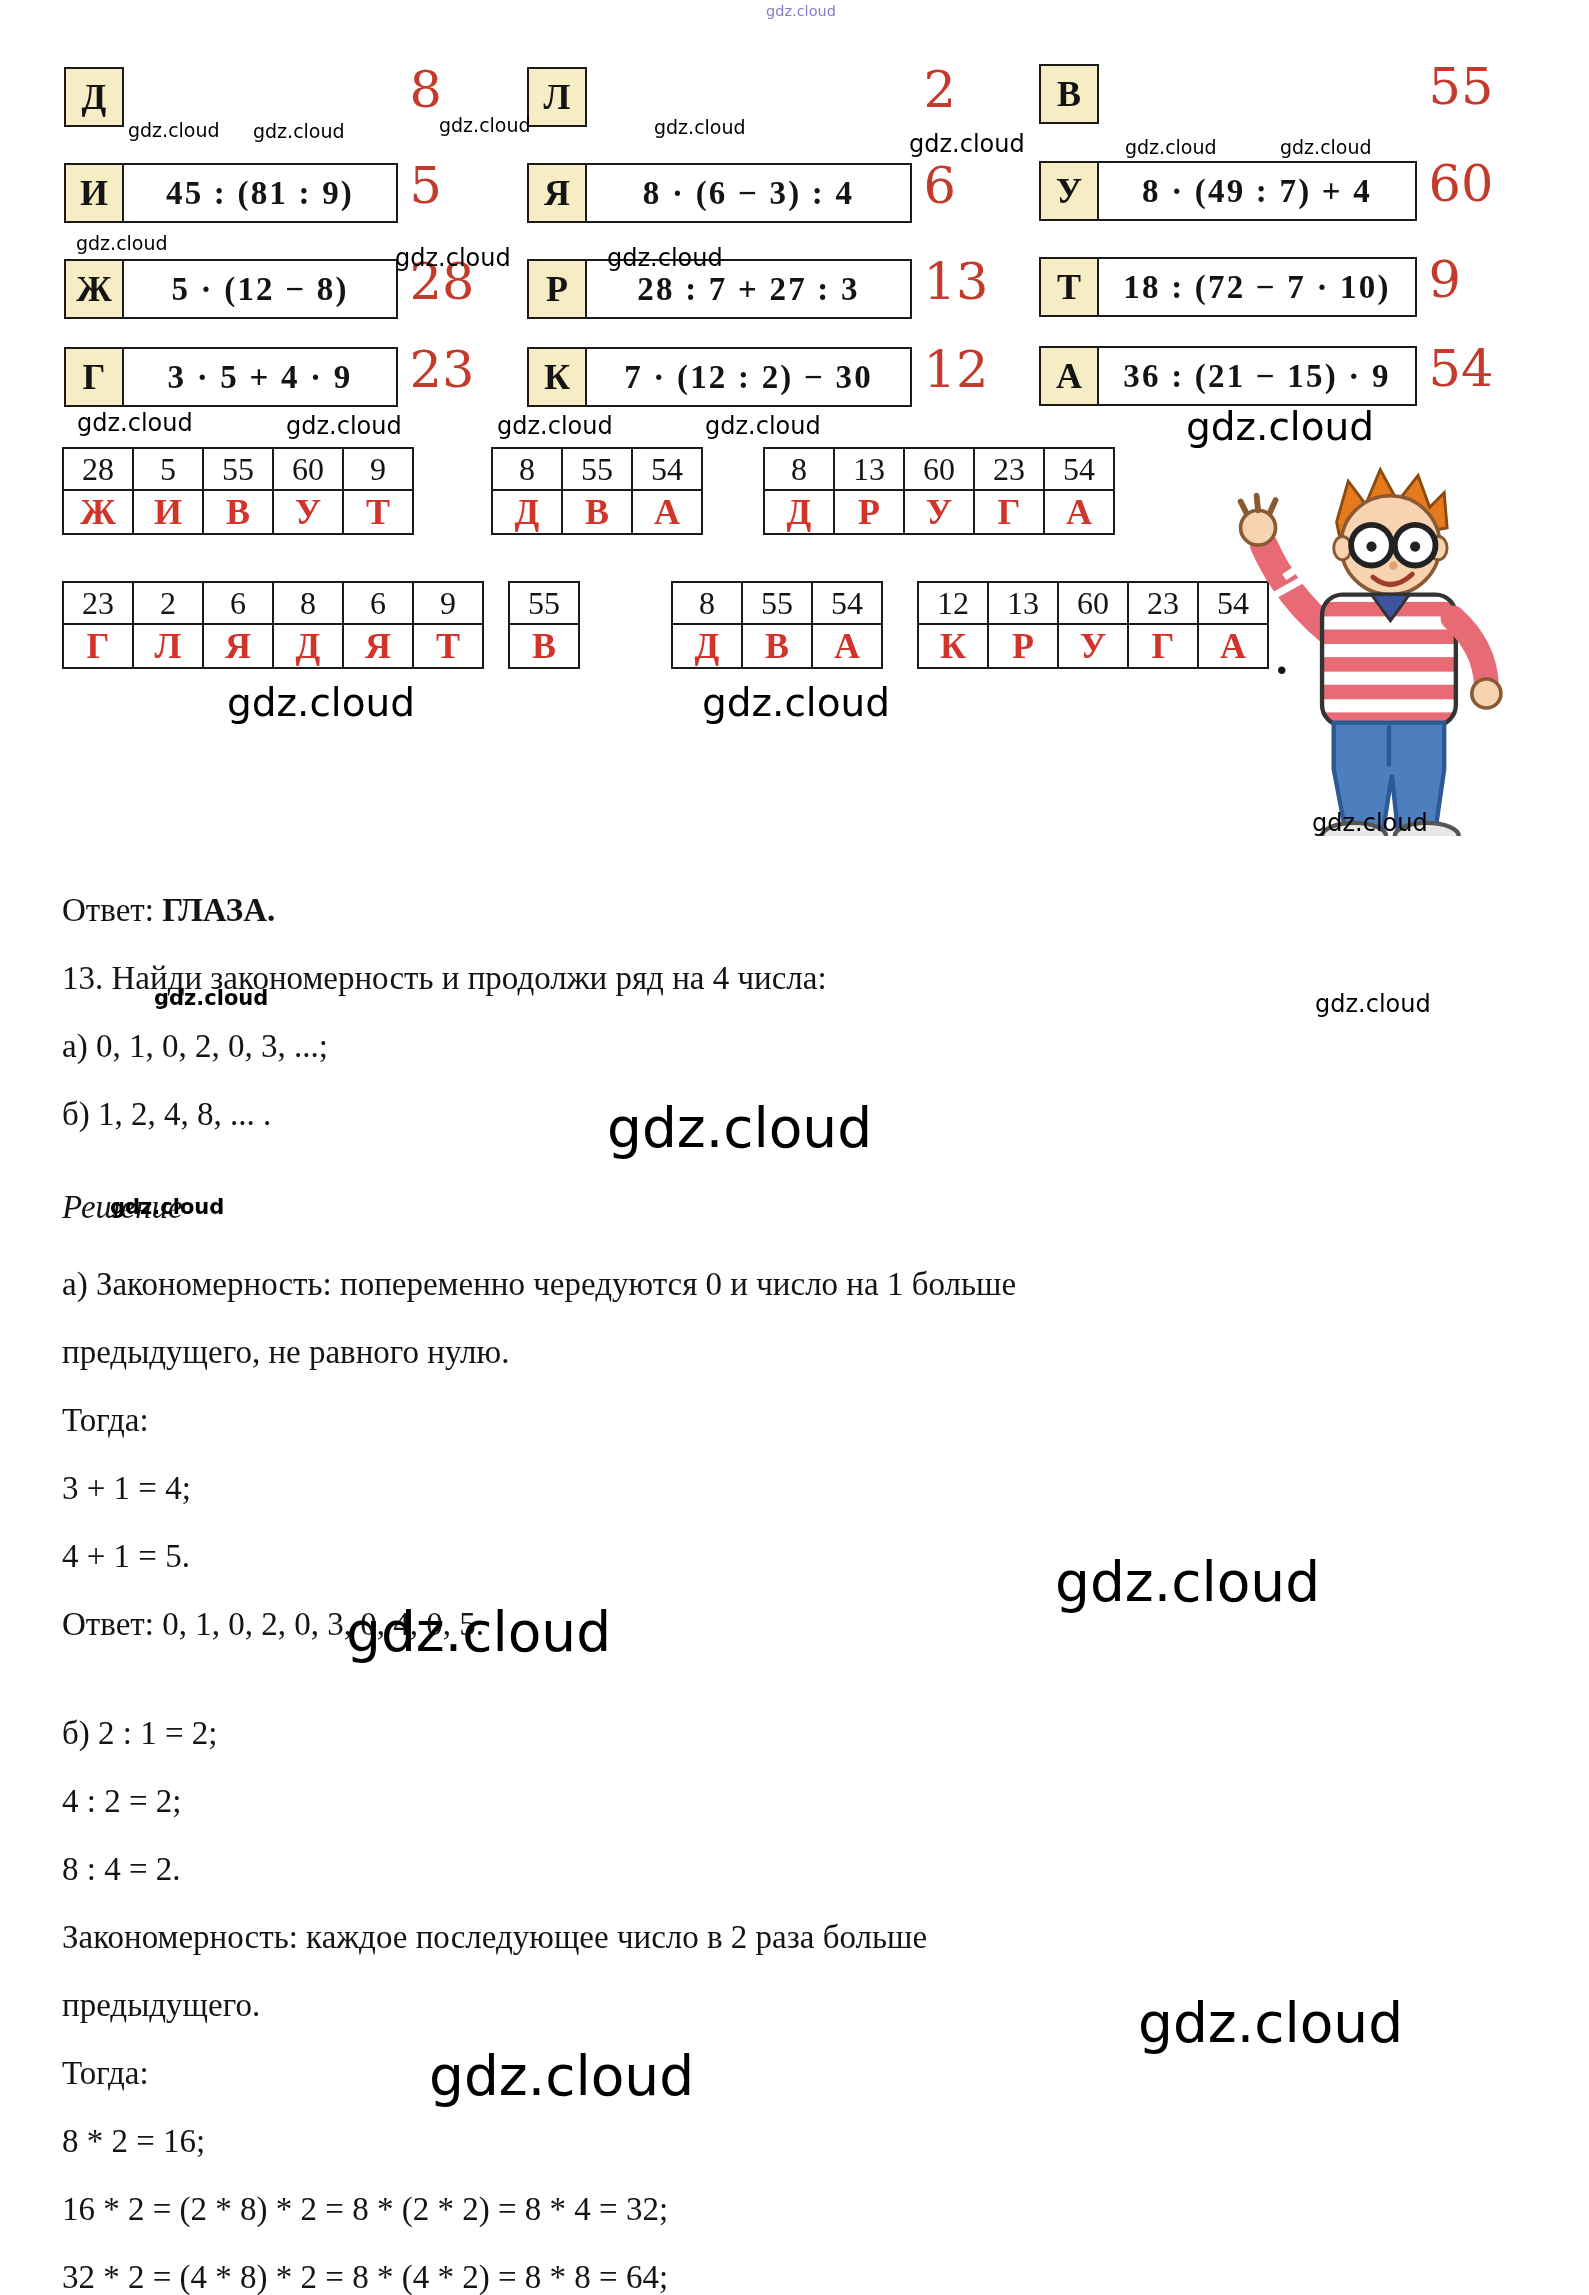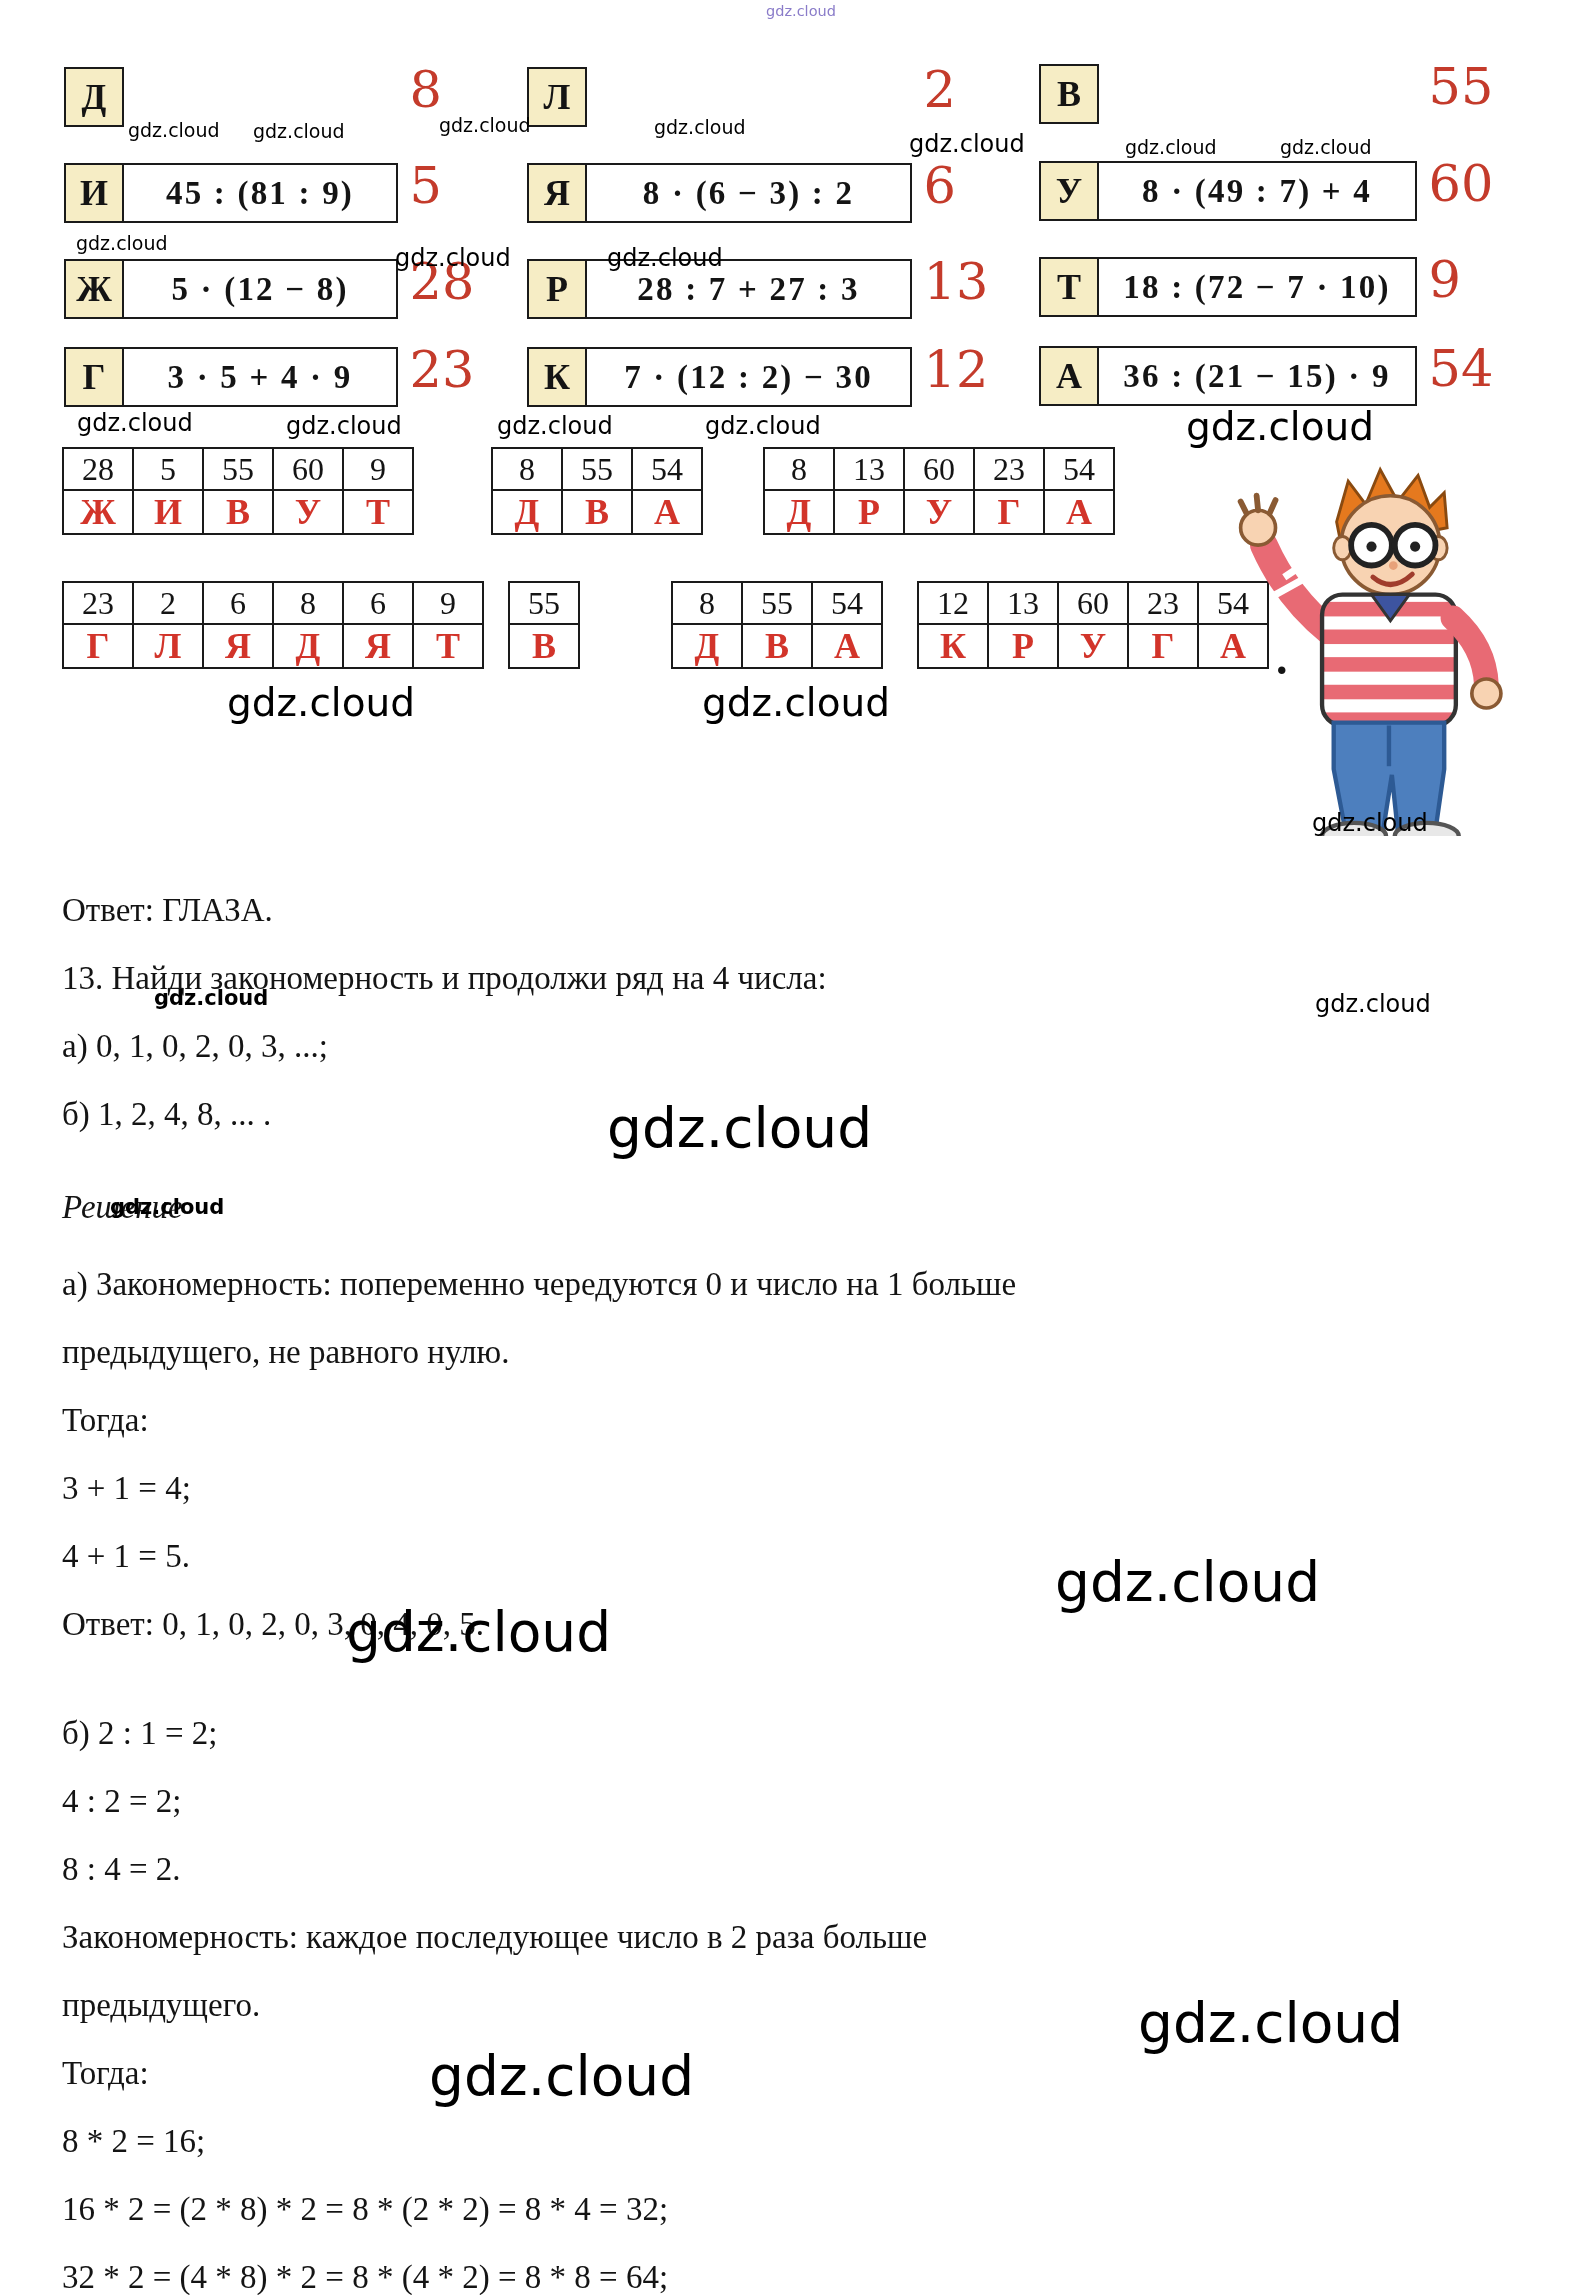--- a/index.html
+++ b/index.html
@@ -27,21 +27,21 @@
   .wm-xs{font-size:14.5px;color:#8a7cc9}
   .wm-s{font-size:19px}
   .wm-sb{font-size:21px;font-weight:bold}
   .wm-m{font-size:24px}
   .wm-l{font-size:39px}
   .wm-xl{font-size:55px}
 
   
   .textblock{position:absolute;left:62px;top:876px;width:1380px;font-size:33px}
   .tline{height:68px;line-height:68px;white-space:nowrap}
-  .tbold{font-weight:normal}
+  .tbold{font-weight:bold}
   .solhead{font-style:italic;margin-top:25px}
   .gap-a{margin-top:8.7px}
   .gap-b{margin-top:41px}
 
   .boywrap{position:absolute;left:1226px;top:455px;width:291px;height:381px}
 </style>
 </head>
 <body>
 
 <div class="pbox" style="left:64px;top:67px;width:334px">
@@ -56,21 +56,21 @@
   <div class="pletter">В</div>
   <div class="panswer">55</div>
 </div>
 <div class="pbox" style="left:64px;top:163px;width:334px">
   <div class="pletter">И</div>
   <div class="pexpr">45 : (81 : 9)</div>
   <div class="panswer">5</div>
 </div>
 <div class="pbox" style="left:527px;top:163px;width:385px">
   <div class="pletter">Я</div>
-  <div class="pexpr">8 · (6 − 3) : 2</div>
+  <div class="pexpr">8 · (6 − 3) : 4</div>
   <div class="panswer">6</div>
 </div>
 <div class="pbox" style="left:1039px;top:161px;width:378px">
   <div class="pletter">У</div>
   <div class="pexpr">8 · (49 : 7) + 4</div>
   <div class="panswer">60</div>
 </div>
 <div class="pbox" style="left:64px;top:259px;width:334px">
   <div class="pletter">Ж</div>
   <div class="pexpr">5 · (12 − 8)</div>

